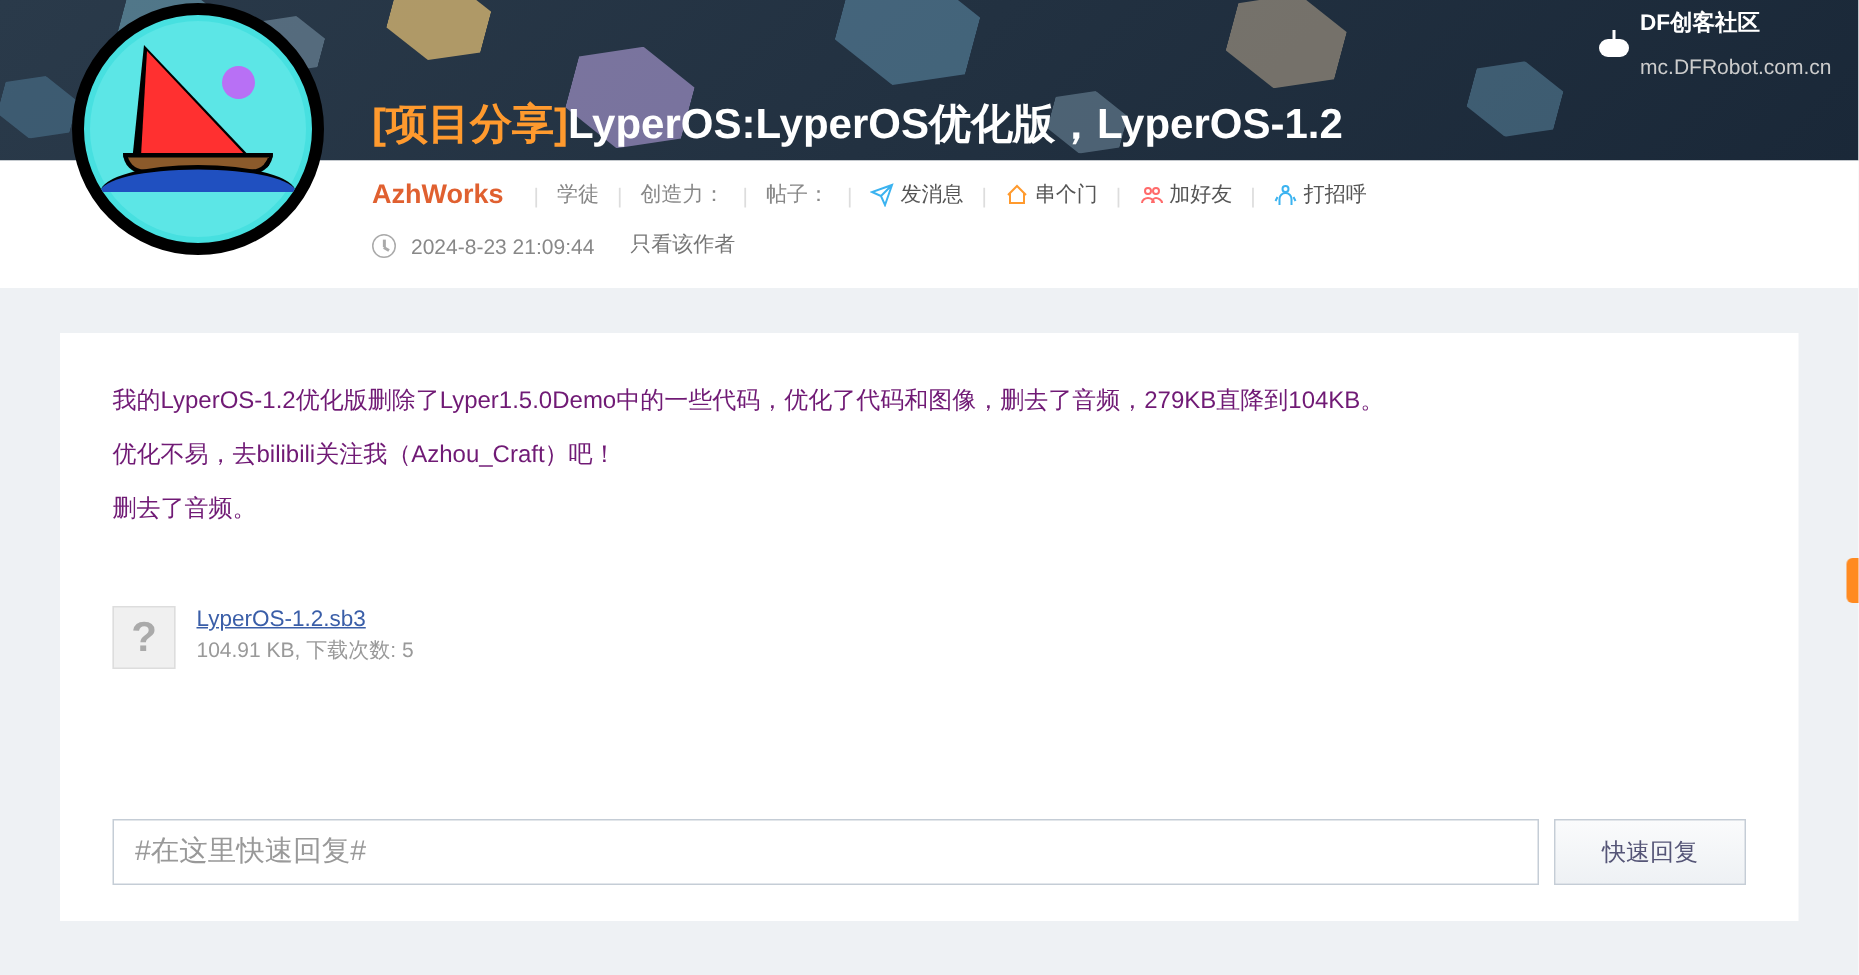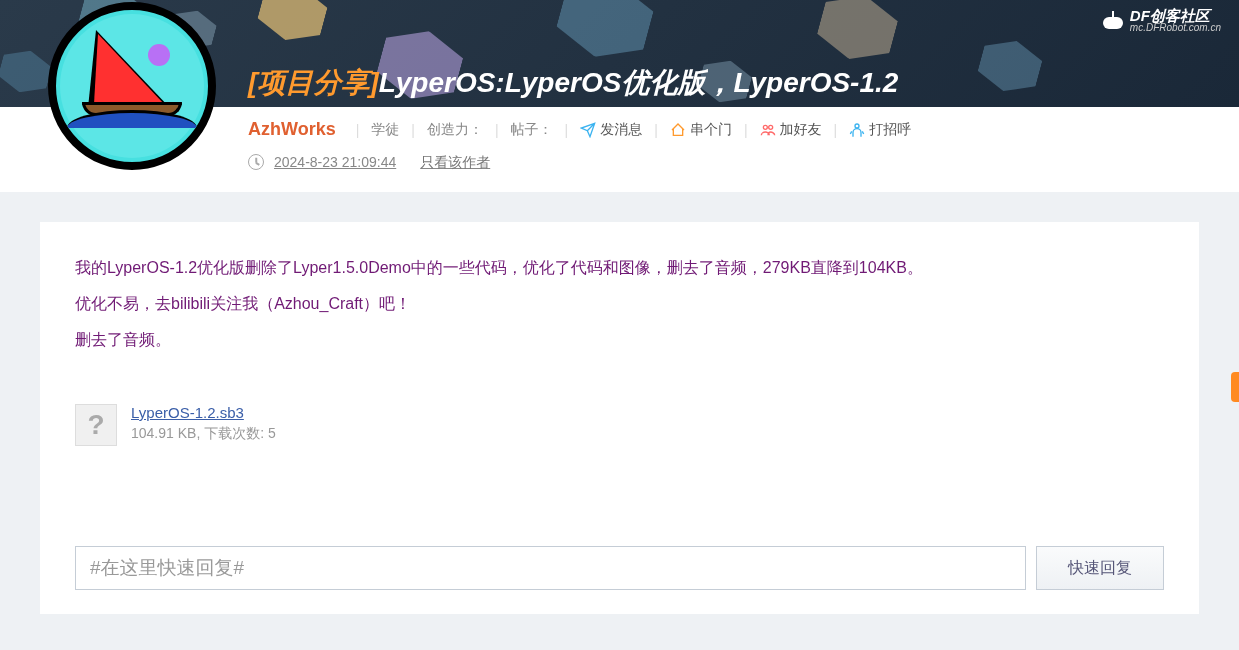--- a/index.html
+++ b/index.html
@@ -8,21 +8,20 @@
       background: #eef1f4;
       width: 1239px;
       overflow-x: hidden;
     }
 
     .banner {
       position: relative;
       height: 107px;
       background: linear-gradient(135deg, #2a3a4a 0%, #1a2838 100%);
       overflow: hidden;
-      font-style: italic;
     }
 
     .banner-decor {
       position: absolute;
       inset: 0;
       opacity: 0.85;
     }
 
     .hex {
       position: absolute;
@@ -84,21 +83,21 @@
     .brand-logo .robot-icon::after {
       content: '';
       position: absolute;
       width: 2px;
       height: 6px;
       background: #fff;
       top: -2px;
       left: 10px;
     }
     .brand-text { display: flex; flex-direction: column; line-height: 1; }
-    .brand-sub { font-size: 10px; font-weight: 400; color: #ccc; margin-top: 0; }
+    .brand-sub { font-size: 14px; font-weight: 400; color: #ccc; margin-top: 14px; }
 
     .post-title {
       position: absolute;
       top: 64px;
       left: 248px;
       font-size: 28px;
       font-weight: 700;
       color: #fff;
       z-index: 2;
       text-align: right;
@@ -212,26 +211,25 @@
       align-items: center;
       gap: 4px;
       color: #555;
       text-decoration: none;
       cursor: pointer;
     }
     .action-link svg { width: 16px; height: 16px; }
 
     .meta-row2 {
       display: flex;
-      align-items: flex-start;
+      align-items: flex-end;
       gap: 10px;
       margin-top: 14px;
       font-size: 14px;
       color: #888;
-      text-decoration: underline;
     }
     .clock-icon {
       width: 16px;
       height: 16px;
       border: 1.5px solid #aaa;
       border-radius: 50%;
       position: relative;
     }
     .clock-icon::before, .clock-icon::after {
       content: '';

